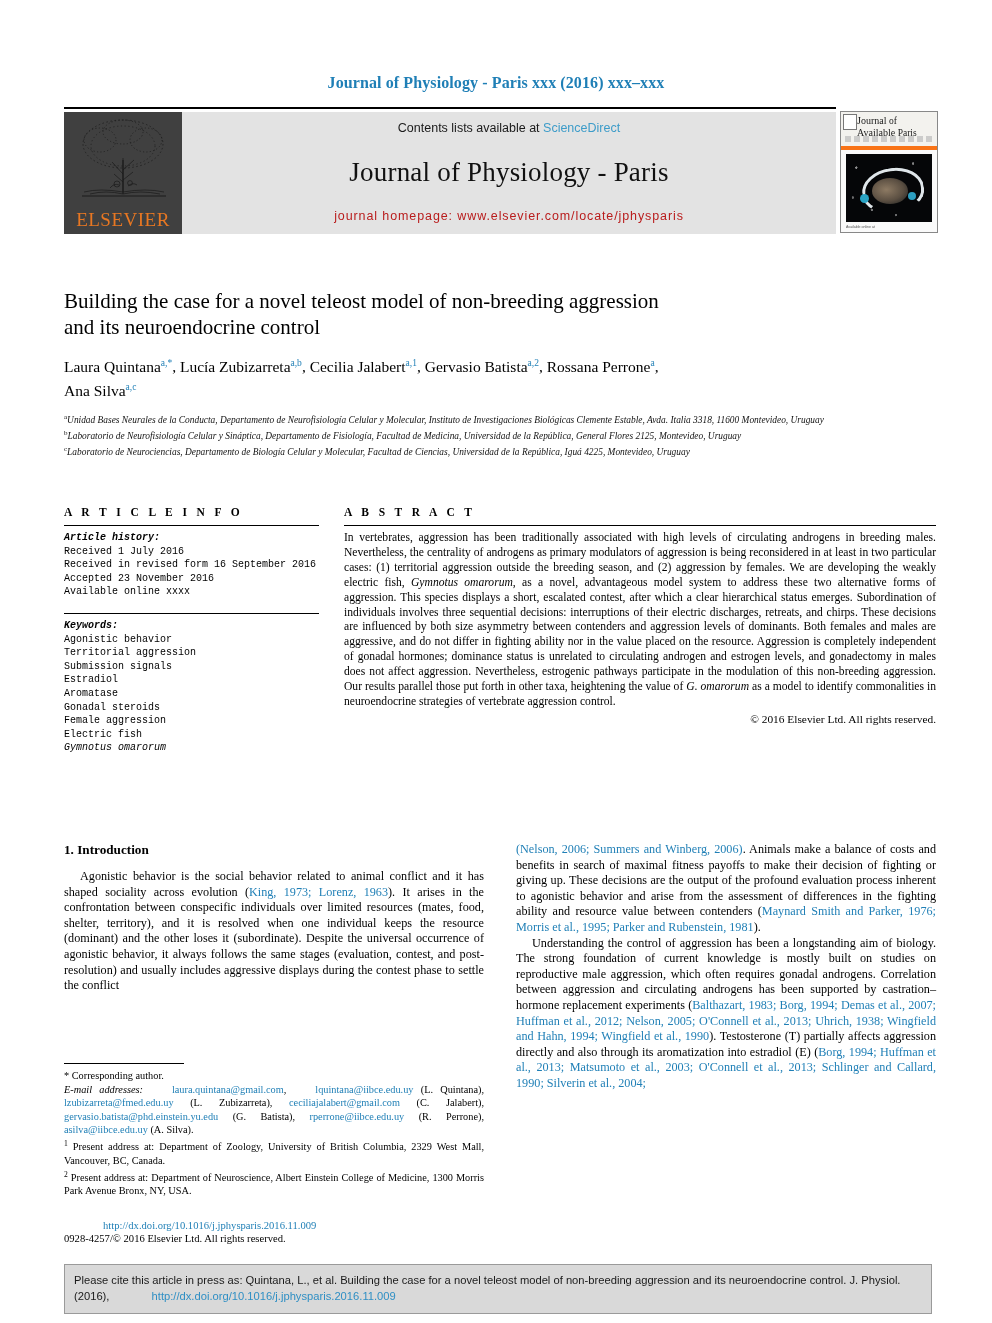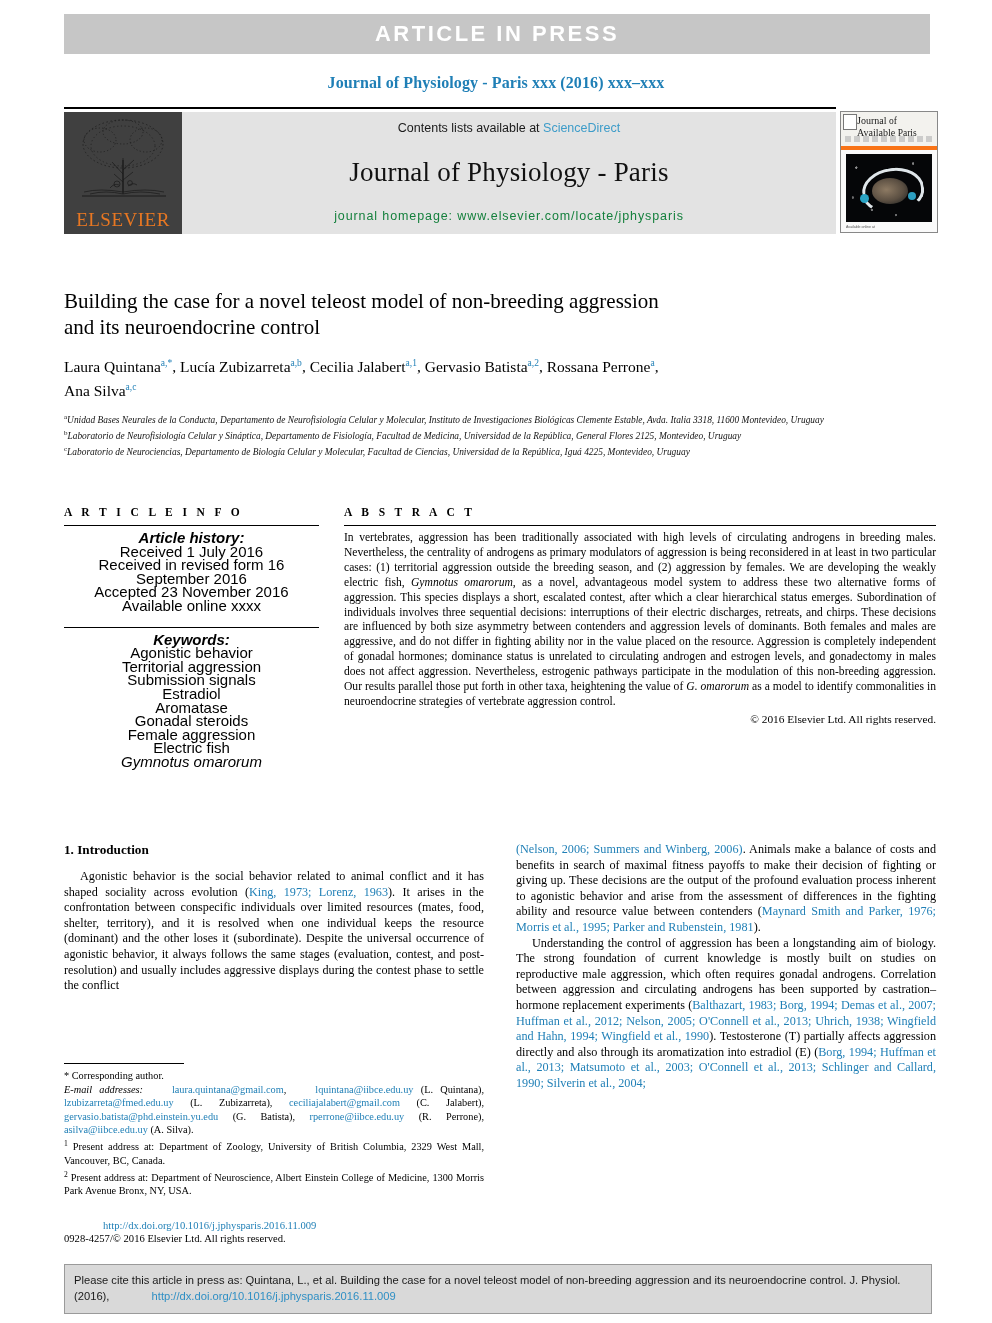--- a/index.html
+++ b/index.html
@@ -123,21 +123,21 @@
   .journal-title {
     font-family: "Liberation Serif", serif;
     font-size: 27px;
     color: #111;
     letter-spacing: .2px;
   }
   .homepage-line {
     font-family: "Liberation Sans", sans-serif;
     font-size: 12.5px;
     letter-spacing: .9px;
-    color: #15803d;
+    color: #b91c1c;
   }
 
   
   .cover-thumb {
     position: absolute;
     left: 840px;
     top: 111px;
     width: 98px;
     height: 122px;
     border: 1px solid #888;
@@ -313,25 +313,24 @@
     position: absolute;
     left: 280px;
     top: 0;
     width: 592px;
   }
   .rule-thin {
     border-top: 1.4px solid #000;
     margin: 0 0 5px 0;
   }
   .info-body {
-    font-family: Liberation Sans, sans-serif;
-    font-size: 15px;
+    font-family: Liberation Mono, monospace;
+    font-size: 10px;
     line-height: 13.6px;
     color: #000;
-    text-align: center;
   }
   .info-body .ital { font-style: italic; font-weight: bold;}
   .kw-block { margin-top: 14px; }
   .kw-list p { margin: 0; }
   .kw-list .sp { font-style: italic; }
   .abs-body {
     font-family: "Liberation Serif", serif;
     font-size: 11.6px;
     line-height: 14.9px;
     text-align: justify;
@@ -433,23 +432,20 @@
     line-height: 16px;
     color: #1a1a1a;
   }
   .cite-text .doi-link { color: #2f8fc4; }
 </style>
 </head>
 <body>
 
 <div class="page">
 
-  <div class="aip-banner">
-    <span>ARTICLE  IN  PRESS</span>
-  </div>
 
   <div class="running-head">Journal of Physiology - Paris xxx (2016) xxx–xxx</div>
 
   <div class="masthead-rule"></div>
   <div class="masthead">
 
     <div class="elsevier-box">
       <svg class="elsevier-tree" viewBox="0 0 106 92">
         <g stroke="#1a1a1a" stroke-width="0.7" fill="none">
           <path d="M53 78 L53 44 M53 60 L42 48 M53 56 L64 46 M53 68 L44 60 M53 66 L63 58"></path>

